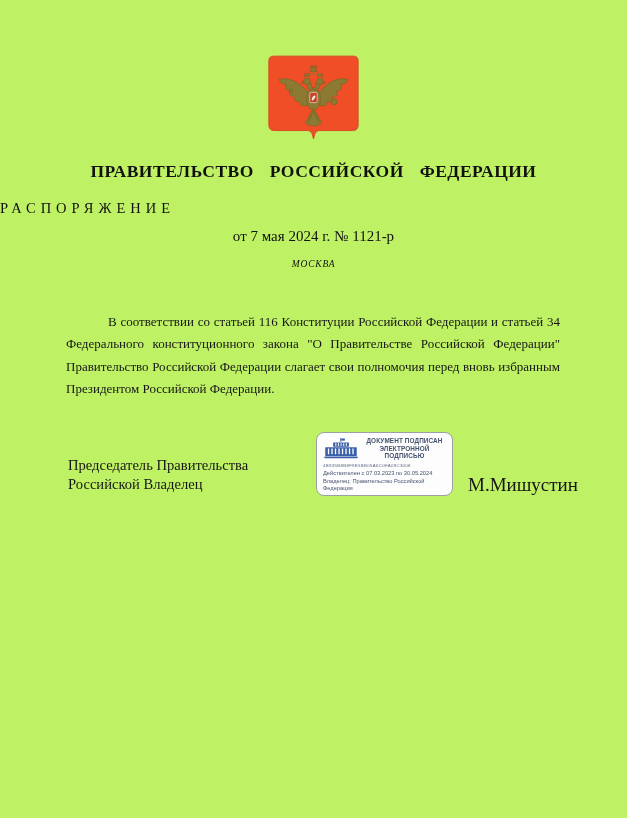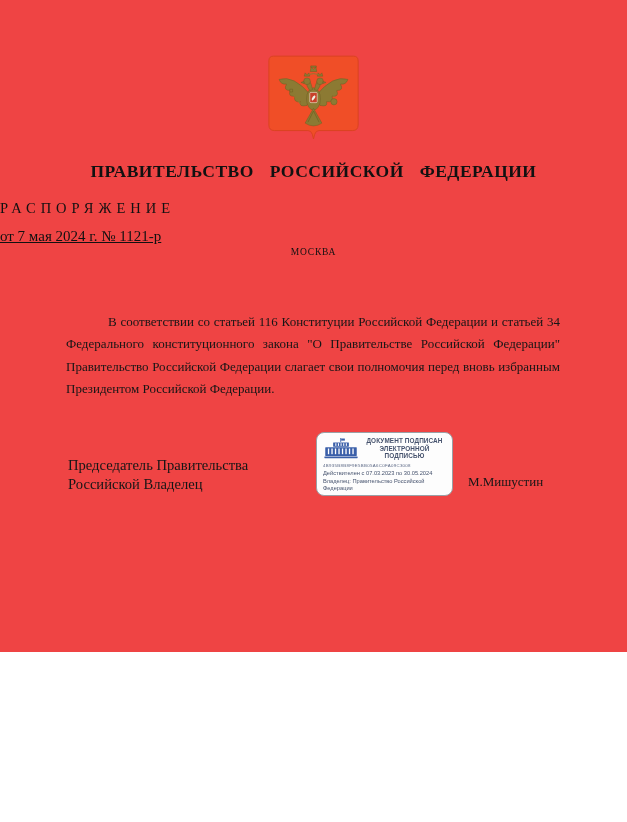--- a/index.html
+++ b/index.html
@@ -1,59 +1,59 @@
 <!DOCTYPE html>
 <html><head>
 <meta charset="utf-8">
 <style>
   html,body{margin:0;padding:0;background:#fff;}
   .page{
     position:relative;
-    width:627px;height:652px;
-    background:#ef4444;
+    width:627px;height:818px;
+    background:#bef264;
     font-family:"Liberation Serif","DejaVu Serif",serif;
     color:#1c1c1c;
     overflow:hidden;
   }
   
   .arms{position:absolute;left:267px;top:54px;width:93px;height:88px;}
   .arms svg{display:block;width:100%;height:100%;}
   
   .org-name{
     position:absolute;left:0;top:161px;width:627px;
     text-align:center;font-weight:bold;font-size:17.5px;
     letter-spacing:0.5px;word-spacing:11px;color:#111;
   }
   .doc-type{
     position:absolute;left:0;top:200px;width:627px;
     text-align:left;font-size:14.5px;letter-spacing:5px;color:#111;
   }
   .date-line{
     position:absolute;left:0;top:228px;width:627px;
-    text-align:left;font-size:15px;color:#111;text-decoration:underline;
+    text-align:center;font-size:15px;color:#111;
   }
   .city{
-    position:absolute;left:0;top:247px;width:627px;
-    text-align:center;font-size:9.5px;letter-spacing:0.8px;color:#111;
+    position:absolute;left:0;top:259px;width:627px;
+    text-align:center;font-size:9.5px;letter-spacing:0.8px;color:#111;font-style:italic;
   }
   
   .body-par{
     position:absolute;left:66px;top:311px;width:494px;
     font-size:13px;line-height:22.4px;
     text-align:justify;text-indent:42px;
     margin:0;color:#161616;
   }
   
   .sig-block{
     position:absolute;left:68px;top:456px;width:198px;
     text-align:left;font-size:14.6px;line-height:18.5px;color:#161616;
   }
   .signer-name{
     position:absolute;left:468px;top:474px;width:120px;
-    font-size:13px;color:#161616;
+    font-size:19px;color:#161616;
   }
   
   .stamp{
     position:absolute;left:316px;top:432px;width:137px;height:64px;
     border:1px solid #9aa0a6;border-radius:8px;
     background:#fdfdfd;
     box-sizing:border-box;
     padding:4px 6px 3px 6px;
     font-family:"Liberation Sans","DejaVu Sans",sans-serif;
     color:#46536e;

